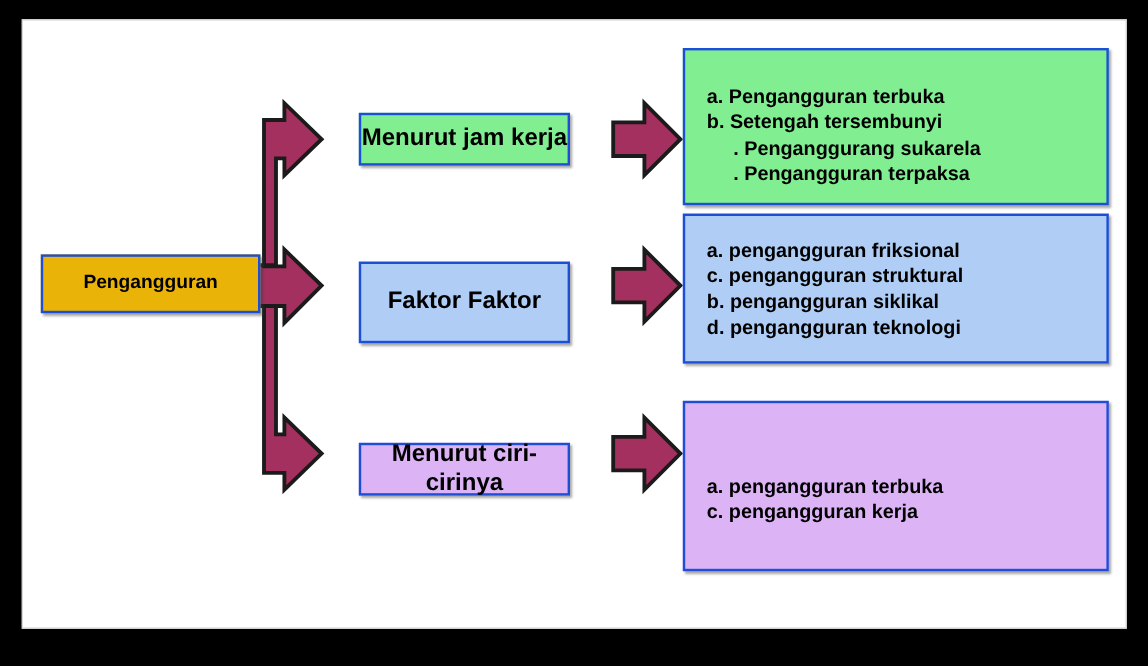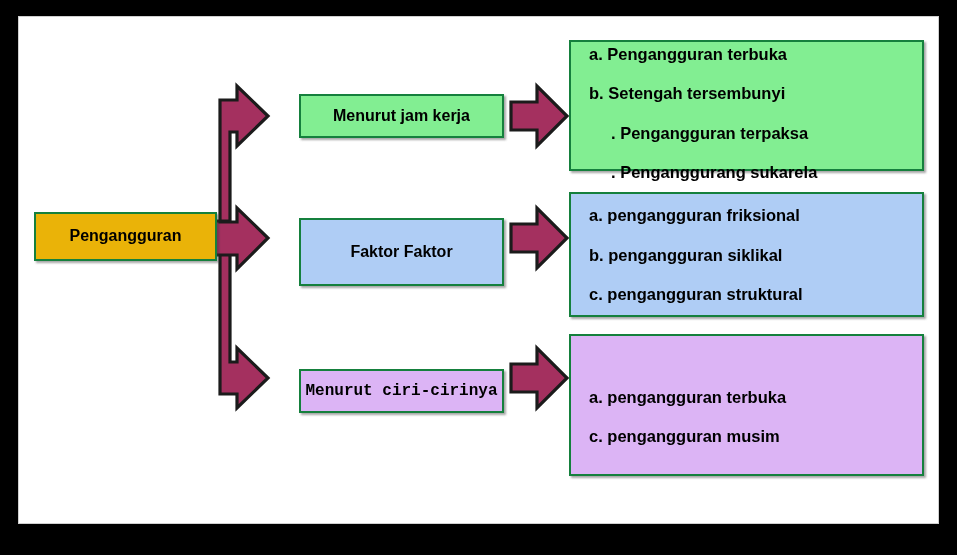--- a/index.html
+++ b/index.html
@@ -26,68 +26,67 @@
     top: 16px;
     width: 921px;
     height: 508px;
     background: #ffffff;
     box-shadow: 0 0 0 1px #cfcfcf inset;
   }
 
   
   .node {
     position: absolute;
-    border: 2px solid #15803d;
+    border: 2px solid #1d4ed8;
     display: flex;
     align-items: center;
     color: #000000;
     font-weight: bold;
     line-height: 1.18;
     box-shadow: 2px 2px 2px rgba(60,60,60,0.45);
-    gap: 18px;
   }
 
   .node.center { justify-content: center; text-align: center; }
 
   
   #root-node {
     left: 16px;
     top: 196px;
     width: 183px;
     height: 49px;
     background: #eab308;
     font-size: 16px;
     justify-content: center;
     text-align: center;
   }
 
   
   .mid {
     left: 281px;
-    width: 205px;
-    font-size: 16px;
+    width: 176px;
+    font-size: 20px;
     justify-content: center;
     text-align: center;
   }
   #mid-jam     { top: 78px;  height: 44px; background: #82ee92; }
   #mid-faktor  { top: 202px; height: 68px; background: #afcdf5; }
-  #mid-ciri    { top: 353px; height: 44px; background: #dcb4f5; font-family: Liberation Mono, monospace; }
+  #mid-ciri    { top: 353px; height: 44px; background: #dcb4f5; }
 
   
   .detail {
     left: 551px;
     width: 355px;
     align-items: flex-start;
     padding: 14px 0 0 18px;
     font-size: 16.5px;
     flex-direction: column;
     justify-content: center;
   }
   #detail-green  { top: 24px;  height: 131px; background: #82ee92; padding-top: 16px; }
-  #detail-blue   { top: 176px; height: 125px; background: #afcdf5; padding-top: 2px; }
+  #detail-blue   { top: 162px; height: 125px; background: #afcdf5; padding-top: 2px; }
   #detail-purple { top: 318px; height: 142px; background: #dcb4f5; padding-top: 24px; }
 
   .detail .line { white-space: nowrap; margin: 1px 0; }
   .detail .line.indent { padding-left: 22px; }
 
   
   #arrow-layer {
     position: absolute;
     left: 0; top: 0;
     width: 921px; height: 508px;
@@ -156,29 +155,30 @@
       </div>
     </div>
 
     <div class="node center mid" id="mid-ciri">
       <span>Menurut ciri-cirinya</span>
     </div>
 
     <div class="node detail" id="detail-green">
       <div class="line">a. Pengangguran terbuka</div>
       <div class="line">b. Setengah tersembunyi</div>
+      <div class="line indent">.  Penganggurang sukarela</div>
       <div class="line indent">.  Pengangguran terpaksa</div>
-      <div class="line indent">.  Penganggurang sukarela</div>
     </div>
 
     <div class="node detail" id="detail-blue">
       <div class="line">a. pengangguran friksional</div>
+      <div class="line">c. pengangguran struktural</div>
       <div class="line">b. pengangguran siklikal</div>
-      <div class="line">c. pengangguran struktural</div>
+      <div class="line">d. pengangguran teknologi</div>
     </div>
 
     <div class="node detail" id="detail-purple">
       <div class="line">a. pengangguran terbuka</div>
-      <div class="line">c. pengangguran musim</div>
+      <div class="line">c. pengangguran kerja</div>
     </div>
 
   </div>
 </div>
 
 </body></html>

